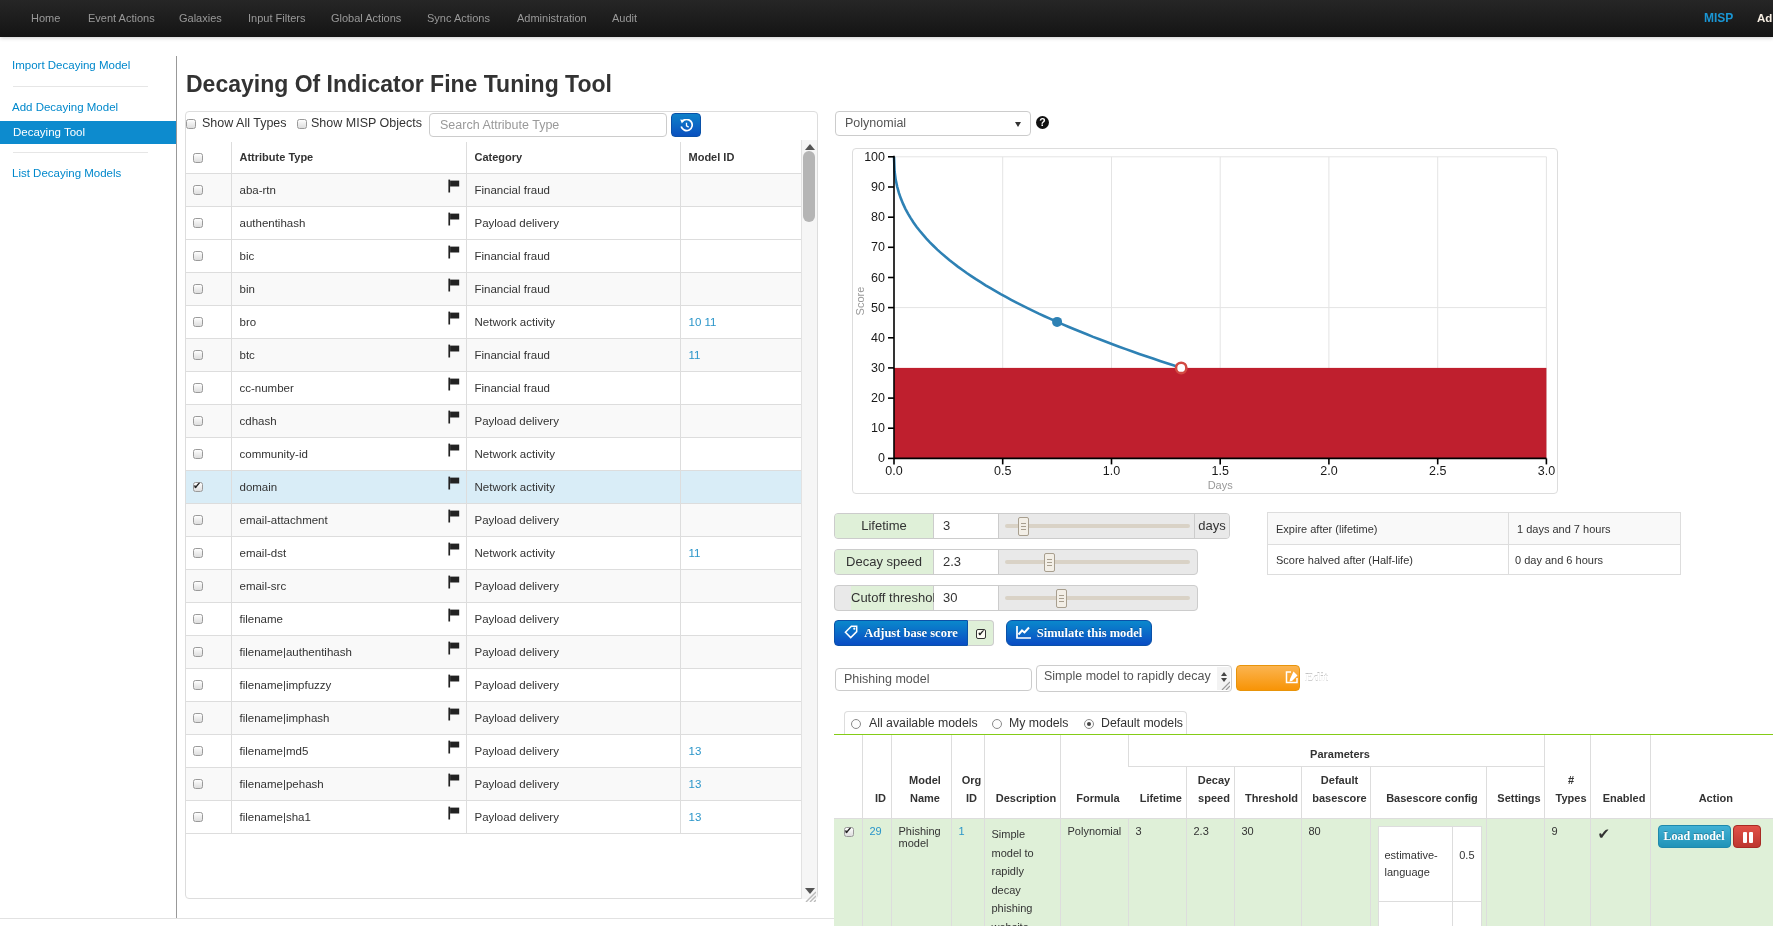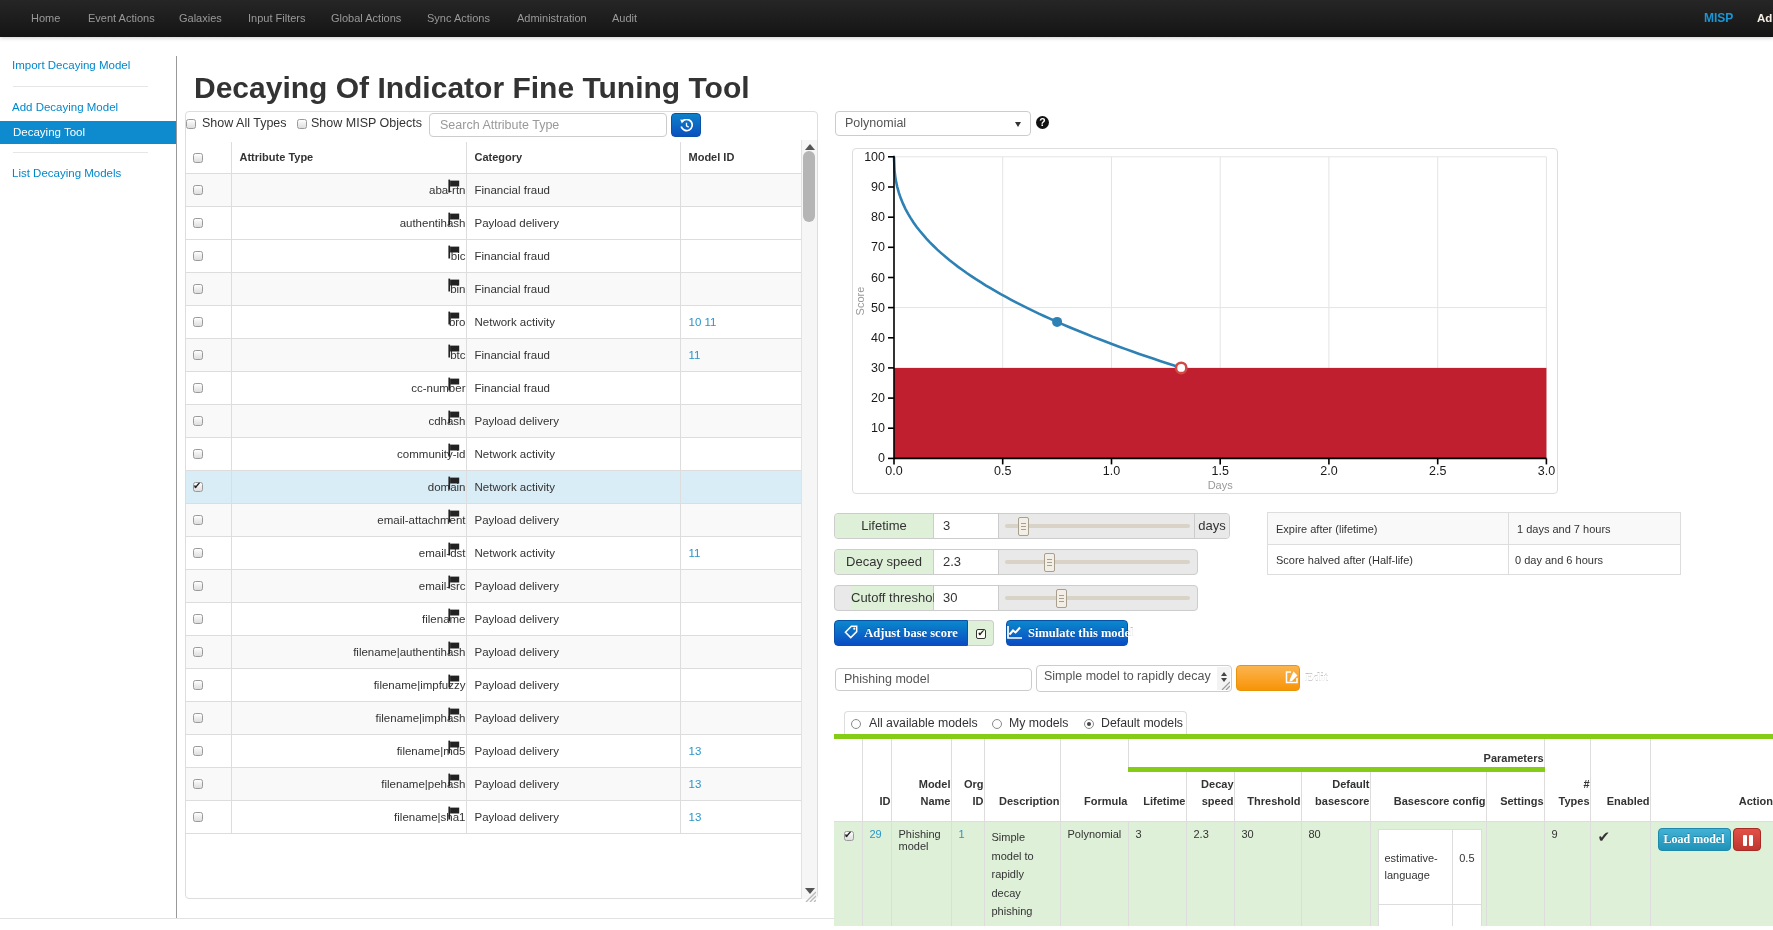--- a/index.html
+++ b/index.html
@@ -13,41 +13,41 @@
 
 
 #sb a { color:#0088cc; font-size:11.5px; text-decoration:none; white-space:nowrap; }
 .sbhr { position:absolute; left:13px; width:135px; border-top:1px solid #e6e6e6; }
 #sbact { left:0; top:121px; width:176px; height:23px; background:#0d8bce; color:#fff; font-size:11.5px; line-height:23px; }
 #sbact span { margin-left:13px; }
 #vline { left:176px; top:56px; width:1px; height:862px; background:#999; }
 #fline { left:0px; top:918px; width:834px; height:1px; background:#e2e2e2; }
 
 
-h1 { position:absolute; left:194px; top:71px; font-size:30px; color:#333; letter-spacing:0px; }
+h1 { position:absolute; left:186px; top:71px; font-size:23px; color:#333; letter-spacing:0px; }
 
 
 #panel { left:185px; top:111px; width:633px; height:788px; border:1px solid #ddd; border-radius:4px; }
 #tbar { position:absolute; left:0; top:0; width:100%; height:29px; font-size:12.5px; }
 #tbar label { color:#333; }
 input[type=checkbox] { -webkit-appearance:none; appearance:none; width:10px; height:10px; border:1px solid #9a9a9a; border-radius:2.5px; background:linear-gradient(#fefefe,#ddd); vertical-align:middle; position:relative; }
 input[type=checkbox]:checked::after { content:"\2714"; position:absolute; left:-1px; top:-3px; font-size:10px; color:#222; }
 #srch { position:absolute; left:243px; top:1px; width:238px; height:24px; border:1px solid #ccc; border-radius:4px; color:#999; font-size:12.5px; line-height:22px; padding-left:10px; background:#fff; }
 #rbtn { position:absolute; left:485px; top:1px; width:30px; height:24px; border:1px solid #0a51a8; border-radius:4px; background:linear-gradient(#0f81c9,#0a50bf); }
 #rbtn svg { position:absolute; left:8px; top:5px; }
 
 #atbl { position:absolute; left:0px; top:30px; width:616px; border-collapse:collapse; table-layout:fixed; font-size:11.5px; }
 #atbl col.c1{width:45px} #atbl col.c2{width:235px} #atbl col.c3{width:214px} #atbl col.c4{width:122px}
 #atbl th { height:31px; text-align:left; font-size:11px; padding-left:8px; border-left:1px solid #ddd; vertical-align:middle; }
 #atbl td { height:33px; padding-left:8px; border-left:1px solid #ddd; border-top:1px solid #ddd; vertical-align:middle; color:#333; }
 #atbl th:first-child, #atbl td:first-child { border-left:none; }
 #atbl tr.odd td { background:#f9f9f9; }
 #atbl tr.sel td { background:#d9edf7; }
 #atbl td.cbc { padding-left:7px; }
-#atbl td.at { position:relative;text-align:right; }
+#atbl td.at { position:relative; }
 .flag { position:absolute; right:6px; top:5px; }
 .lk { color:#2a95c9; }
 
 
 #sbar { left:801px; top:140px; width:16px; height:759px; background:#f6f6f6; border-left:1px solid #e2e2e2; }
 #sthumb { left:803px; top:151px; width:12px; height:71px; background:#b5b5b5; border-radius:6px; }
 .sarr { position:absolute; width:0; height:0; }
 #grip { left:803px; top:889px; width:13px; height:13px; }
 
 
@@ -68,21 +68,21 @@
 .thumb { position:absolute; width:11px; height:19px; background:#f3efe7; border:1px solid #a89f8f; border-radius:2px; }
 .thumb::after { content:""; position:absolute; left:2px; right:2px; top:5px; height:7px; background:repeating-linear-gradient(#a89f8f 0 1px, transparent 1px 3px); }
 
 
 .btn { position:absolute; border-radius:4px; color:#fff; font-family:"Liberation Serif",serif; font-weight:bold; font-size:12.5px; text-align:center; text-shadow:0 -1px 0 rgba(0,0,0,.25); white-space:nowrap; }
 .bp { background:linear-gradient(#0a88cc,#0a4cc4); border:1px solid #0a51a8; }
 #adjb { left:834px; top:620px; width:134px; height:26px; line-height:24px; border-radius:4px 0 0 4px; }
 #adjcb { position:absolute; left:968px; top:620px; width:26px; height:26px; background:#dff0d8; border:1px solid #ccc; border-left:none; border-radius:0 4px 4px 0; }
 #adjcb .bx { position:absolute; left:8px; top:8px; width:10px; height:10px; border:1.2px solid #333; border-radius:2px; background:#fdfdf5; }
 #adjcb .bx::after { content:"\2714"; position:absolute; left:0.5px; top:-2.5px; font-size:9px; color:#222; }
-#simb { left:1006px; top:620px; width:122px; height:26px; line-height:24px; }
+#simb { left:1006px; top:620px; width:146px; height:26px; line-height:24px;border-radius:6px; }
 .bico { vertical-align:-2px; margin-right:6px; }
 
 
 #itbl { left:1267px; top:512px; width:414px; border-collapse:collapse; font-size:11px; }
 #itbl td { border:1px solid #ddd; height:30px;  padding-left:8px; color:#333; }
 #itbl tr.g td { background:#f9f9f9; }
 #itbl td.c2 { width:172px; }
 
 
 #mname { left:835px; top:668px; width:197px; height:23px; border:1px solid #ccc; border-radius:4px; font-size:12.5px; color:#555; line-height:21px; padding-left:8px; background:#fff; }
@@ -92,21 +92,21 @@
 #editb { left:1236px; top:665px; width:64px; height:26px; line-height:24px; background:linear-gradient(#fbb450,#f89406); border:1px solid #e8940a;padding-left:48px; }
 
 
 #rbox { left:844px; top:711px; width:343px; height:23px; border:1px solid #ddd; border-radius:4px 4px 0 0; border-bottom:none; font-size:12.3px; line-height:23px; white-space:nowrap; }
 input[type=radio] { -webkit-appearance:none; appearance:none; width:10px; height:10px; border:1px solid #8a8a8a; border-radius:50%; background:#fdfdfd; display:block; position:relative; }
 input[type=radio]:checked::after { content:""; position:absolute; left:2px; top:2px; width:4px; height:4px; border-radius:50%; background:#444; }
 
 
 #mtblwrap { left:834px; top:734px; width:939px; height:192px; overflow:hidden; }
 #mtbl { width:939px; border-collapse:collapse; font-size:11px; table-layout:fixed; }
-#mtbl th { font-size:11px; text-align:right; padding:0 0 11px 8px; line-height:17.4px; vertical-align:bottom; border-left:1px solid #ddd; border-top:5px solid #84cc16; }
+#mtbl th { font-size:11px; text-align:center; padding:0 0 11px 8px; line-height:17.4px; vertical-align:bottom; border-left:1px solid #ddd; border-top:1px solid #84cc16; }
 #mtbl td { padding:6px 4px 4px 7px; vertical-align:top; border-left:1px solid #ddd; border-top:1px solid #ddd; }
 #mtbl .nb { border-left:none; }
 #mtbl td { background:#dff0d8; }
 #mtbl tr.dat { height:108px; }
 #mtbl a { color:#2a95c9; text-decoration:none; }
 #ntbl { border-collapse:collapse; background:#fff; margin-top:1px; }
 #ntbl td { background:#fff; border:1px solid #ddd; padding:20px 6px; vertical-align:top; line-height:17px; }
 #loadb { white-space:nowrap; position:relative; display:inline-block; width:73px; height:23px; line-height:21px; border-radius:4px; color:#fff; font-family:"Liberation Serif",serif; font-weight:bold; font-size:12px; text-align:center; text-shadow:0 -1px 0 rgba(0,0,0,.25); background:linear-gradient(#41b1d5,#2193b8); border:1px solid #1f89ac; }
 #pauseb { position:relative; display:inline-block; width:28px; height:23px; border-radius:4px; background:linear-gradient(#e25148,#bd362f); border:1px solid #a82a24; margin-left:2px; vertical-align:top; }
 </style></head>

